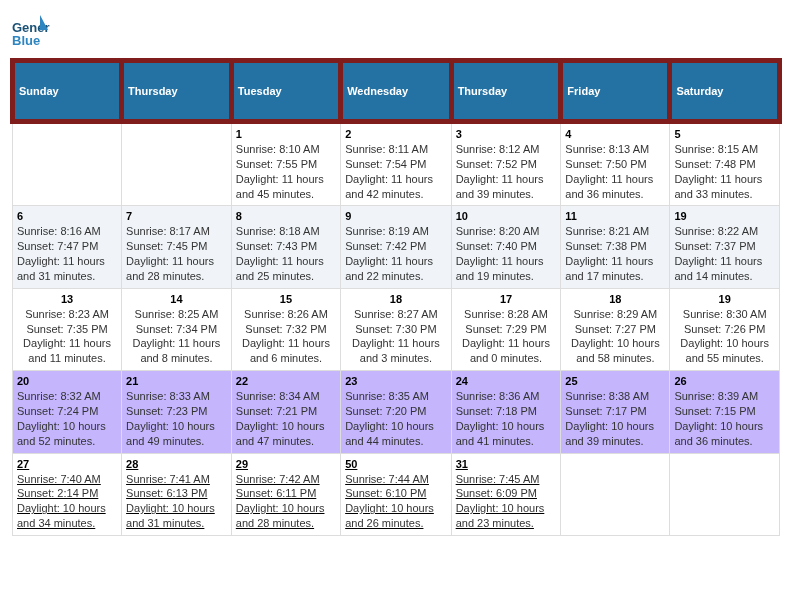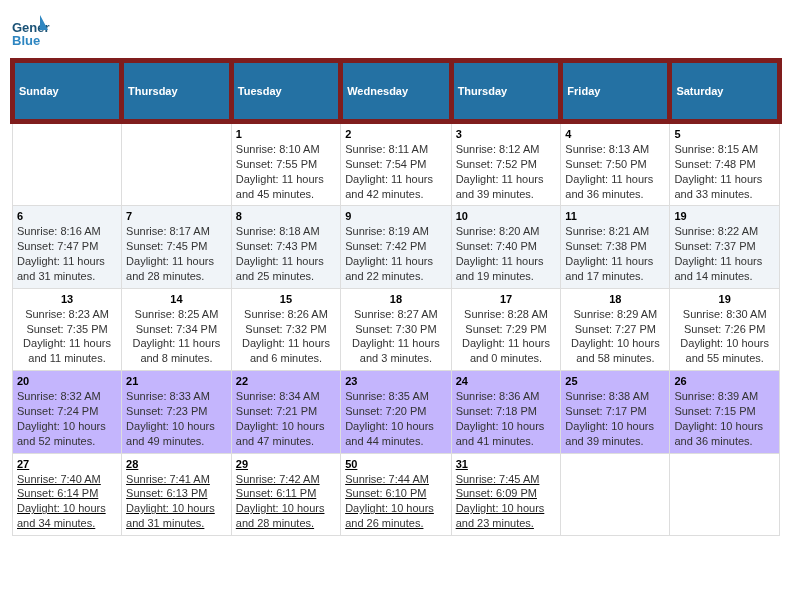--- a/index.html
+++ b/index.html
@@ -284,21 +284,21 @@
           <span class="day-num">26</span>
           <div class="day-info">Sunrise: 8:39 AM
 Sunset: 7:15 PM
 Daylight: 10 hours and 36 minutes.</div>
         </td>
       </tr>
       <tr class="week-row-5">
         <td>
           <span class="day-num">27</span>
           <div class="day-info">Sunrise: 7:40 AM
-Sunset: 6:14 PM
+Sunset: 2:14 PM
 Daylight: 10 hours and 34 minutes.</div>
         </td>
         <td>
           <span class="day-num">28</span>
           <div class="day-info">Sunrise: 7:41 AM
 Sunset: 6:13 PM
 Daylight: 10 hours and 31 minutes.</div>
         </td>
         <td>
           <span class="day-num">29</span>

